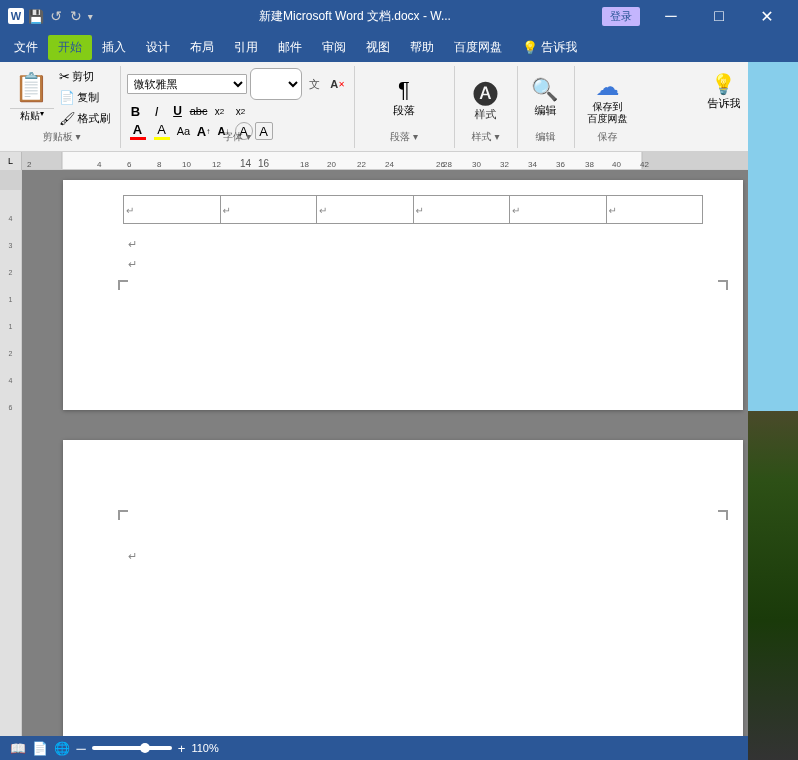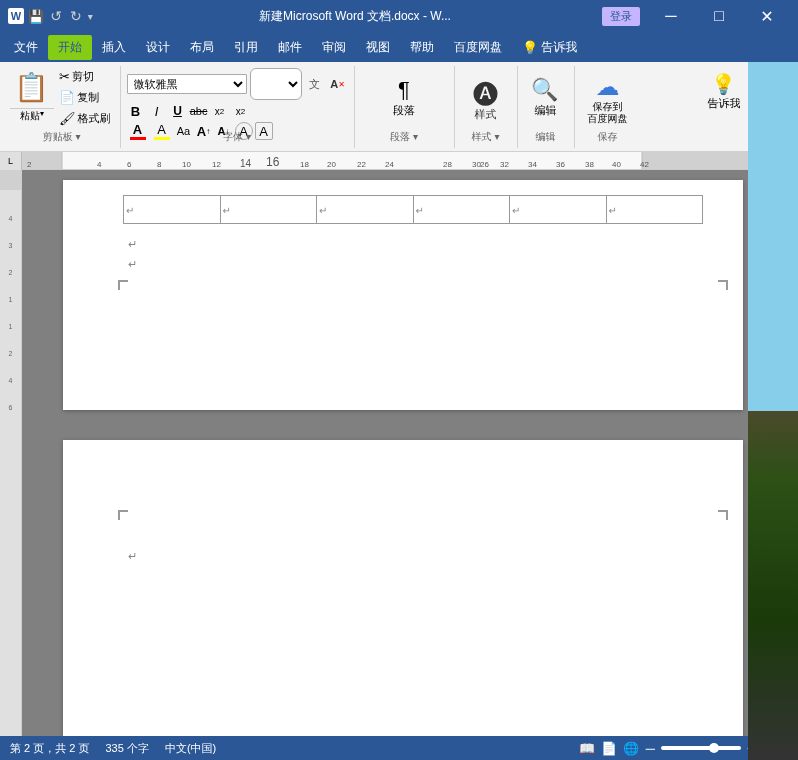--- a/index.html
+++ b/index.html
@@ -556,26 +556,26 @@
     </svg>
     <div style="position:absolute;top:0;left:0;right:0;bottom:0;display:flex;align-items:flex-end;padding-left:40px;">
 
       <span style="font-size:8px;color:#555;position:absolute;left:5px;">2</span>
       <span style="font-size:8px;color:#555;position:absolute;left:75px;">4</span>
       <span style="font-size:8px;color:#555;position:absolute;left:105px;">6</span>
       <span style="font-size:8px;color:#555;position:absolute;left:135px;">8</span>
       <span style="font-size:8px;color:#555;position:absolute;left:160px;">10</span>
       <span style="font-size:8px;color:#555;position:absolute;left:190px;">12</span>
       <span style="font-size:10px;color:#555;position:absolute;left:218px;">14</span>
-      <span style="font-size:12px;color:#555;position:absolute;left:244px;">16</span>
+      <span style="font-size:10px;color:#555;position:absolute;left:236px;">16</span>
       <span style="font-size:8px;color:#555;position:absolute;left:278px;">18</span>
       <span style="font-size:8px;color:#555;position:absolute;left:305px;">20</span>
       <span style="font-size:8px;color:#555;position:absolute;left:335px;">22</span>
       <span style="font-size:8px;color:#555;position:absolute;left:363px;">24</span>
-      <span style="font-size:8px;color:#555;position:absolute;left:414px;margin-left:44px;">26</span>
+      <span style="font-size:8px;color:#555;position:absolute;left:414px;">26</span>
       <span style="font-size:8px;color:#555;position:absolute;left:421px;">28</span>
       <span style="font-size:8px;color:#555;position:absolute;left:450px;">30</span>
       <span style="font-size:8px;color:#555;position:absolute;left:478px;">32</span>
       <span style="font-size:8px;color:#555;position:absolute;left:506px;">34</span>
       <span style="font-size:8px;color:#555;position:absolute;left:534px;">36</span>
       <span style="font-size:8px;color:#555;position:absolute;left:563px;">38</span>
       <span style="font-size:8px;color:#555;position:absolute;left:590px;">40</span>
       <span style="font-size:8px;color:#555;position:absolute;left:618px;">42</span>
     </div>
   </div>
@@ -660,25 +660,20 @@
   <div class="right-scrollbar">
     <div class="scrollbar-btn">▲</div>
     <div class="scrollbar-track">
       <div class="scrollbar-thumb"></div>
     </div>
     <div class="scrollbar-btn">▼</div>
   </div>
 </div>
 
 <div class="status-bar">
-  <div class="status-left">
-    <span>第 2 页，共 2 页</span>
-    <span>335 个字</span>
-    <span>中文(中国)</span>
-  </div>
   <div class="status-right">
 
     <span style="cursor:pointer;font-size:13px;">📖</span>
     <span style="cursor:pointer;font-size:13px;">📄</span>
     <span style="cursor:pointer;font-size:13px;">🌐</span>
 
     <span style="cursor:pointer;font-size:13px;">─</span>
     <div class="zoom-slider">
       <div class="zoom-thumb"></div>
     </div>

